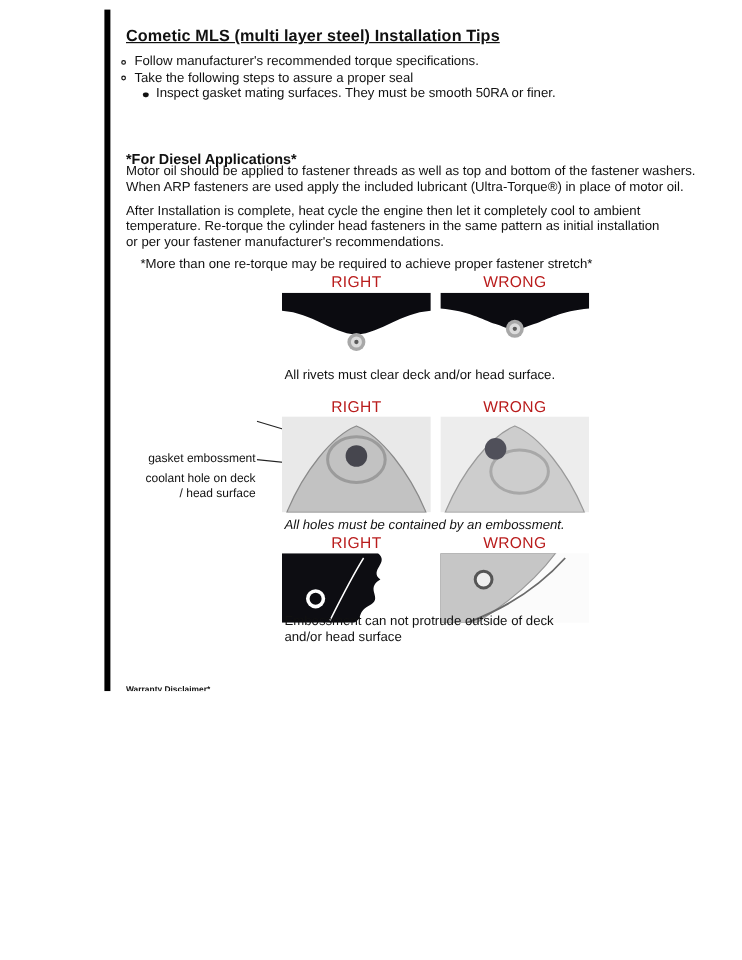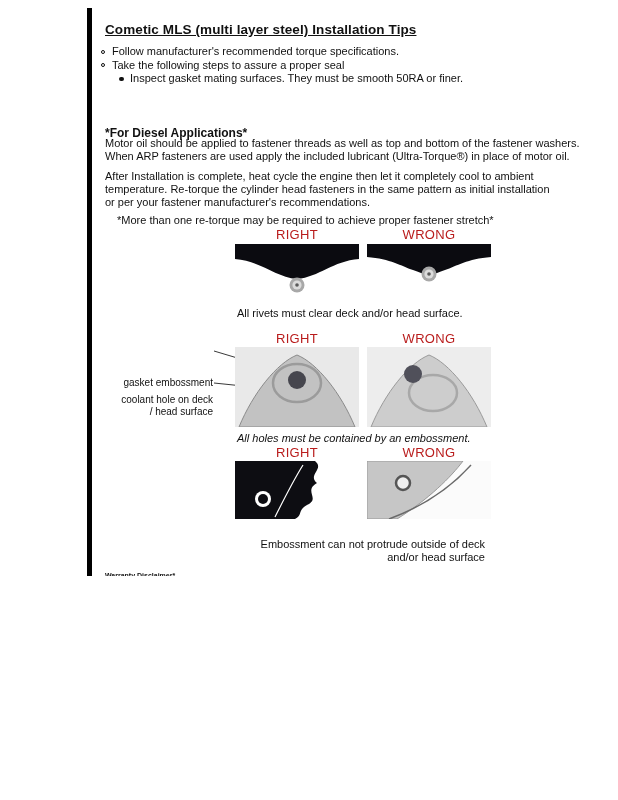--- a/index.html
+++ b/index.html
@@ -29,21 +29,21 @@
   .note { position:absolute; left:105px; top:214px; font-size:11px;margin-left:12px; }
 
   .fig-labels { position:absolute; left:235px; width:256px; display:flex; justify-content:space-between; }
   .fig-labels span { width:124px; text-align:center; font-size:13px; color:#b91c1c; letter-spacing:.3px; }
   .fig-panels { position:absolute; left:235px; width:256px; display:flex; justify-content:space-between; }
   .fig-panels svg { display:block; }
   .caption { position:absolute; left:237px; font-size:11px; line-height:13px; }
 
   .labels1 { top:227px; } .panels1 { top:244px; } .cap1 { top:307px; width:270px; }
   .labels2 { top:331px; } .panels2 { top:347px; } .cap2 { top:432px; width:270px;font-style:italic; }
-  .labels3 { top:445px; } .panels3 { top:461px; } .cap3 { top:538px; width:248px;text-align:right; }
+  .labels3 { top:445px; } .panels3 { top:461px; } .cap3 { top:512px; width:248px; }
 
   .ann { position:absolute; left:117px; width:96px; text-align:right; font-size:10px; line-height:11.5px; }
   .ann1 { top:358px;margin-top:36px; }
   .ann2 { top:377px; }
   .leaders { position:absolute; left:214px; top:344px; }
 
   .warranty { position:absolute; left:105px; top:572px; width:416px; }
   .warranty .w-head { font-size:7px; font-weight:bold; margin-bottom:7px; }
   .warranty p { font-size:6.2px; line-height:7px; margin-bottom:5px; white-space:pre-line; color:#222; }
 

